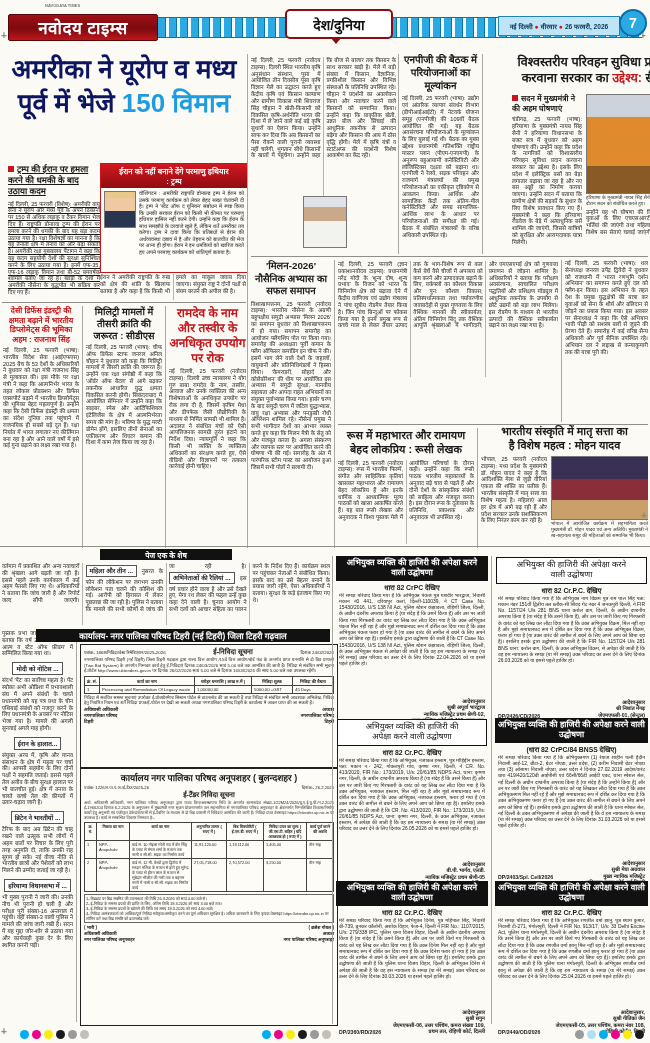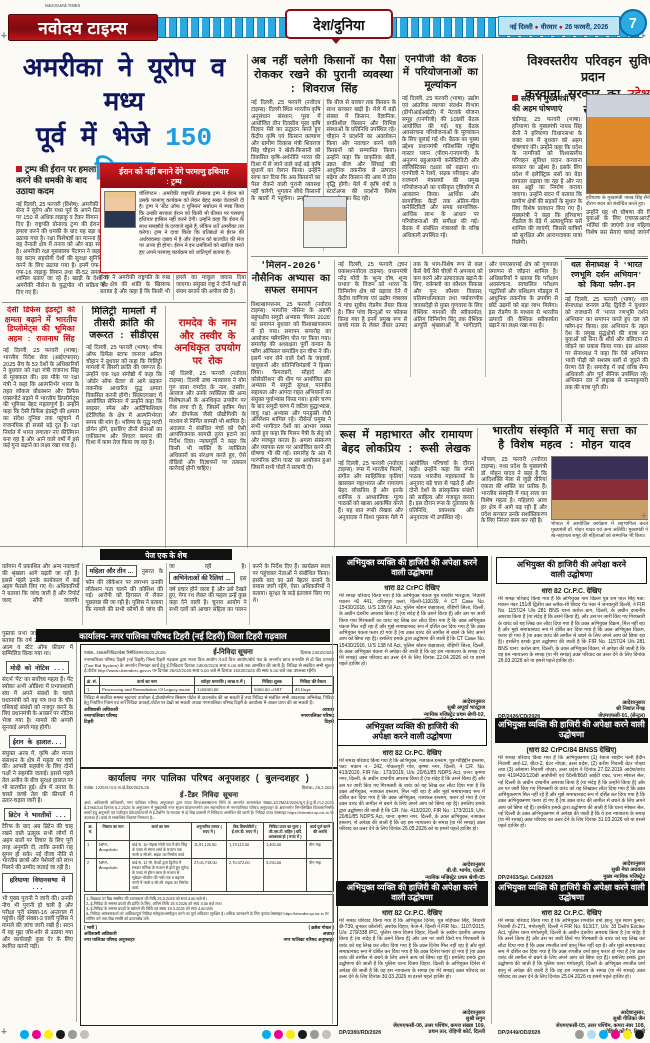--- a/index.html
+++ b/index.html
@@ -8,21 +8,21 @@
   .abs{position:absolute;}
   .body-txt{font-size:5.6px;line-height:1.22;color:#262626;overflow:hidden;text-align:justify;}
   .tiny-txt{font-size:4.6px;line-height:1.25;color:#2a2a2a;overflow:hidden;text-align:justify;}
   .cols2{column-count:2;column-gap:6px;column-rule:0.5px solid #b5b5b0;}
   .cols3{column-count:3;column-gap:6px;column-rule:0.5px solid #b5b5b0;}
   .cols4{column-count:4;column-gap:6px;column-rule:0.5px solid #b5b5b0;}
   .vrule{width:0;border-left:0.6px solid #a8a8a2;}
   .hrule{height:0;border-top:0.8px solid #8f8f89;}
   .red{color:#c4161c;}
   .blue{color:#1e9cdf;}
-  .ctr{text-align:center;font-family:Liberation Mono, monospace;}
+  .ctr{text-align:center;}
   .masthead-logo{background:linear-gradient(180deg,#a01015,#7d0a0e 55%,#c0161c);
       color:#fff;font-weight:bold;font-size:17px;display:flex;align-items:center;justify-content:center;
       border:1px solid #55070a;border-radius:2px;letter-spacing:0.5px;}
   .stripes{background:repeating-linear-gradient(90deg,#2aa9e2 0 7px,#0b72a8 7px 8px,#f4f9fc 8px 11px);
       border-top:1px solid #0b72a8;border-bottom:1px solid #0b72a8;}
   .section-tab{background:#fff;border:2px solid #8a0d12;border-radius:5px;display:flex;
       align-items:center;justify-content:center;font-weight:bold;font-size:14px;color:#111;}
   .tab-notch{width:0;height:0;border-left:6px solid transparent;border-right:6px solid transparent;
       border-top:7px solid #8a0d12;}
   .date-box{background:#bfe4f6;border:1px solid #1d84b5;color:#0a3a66;font-weight:bold;font-size:6.6px;
@@ -31,21 +31,21 @@
       font-size:14px;display:flex;align-items:center;justify-content:center;}
   .red-sq{display:inline-block;width:6px;height:6px;background:#c4161c;margin-right:3px;}
   .boxed-head{display:inline-block;border:0.8px solid #555;padding:1px 3px;font-weight:bold;
       font-size:6.4px;background:#fff;margin:2px 0;}
   .photo{overflow:hidden;border:0.6px solid #777;}
   .caption{font-size:4.8px;line-height:1.2;color:#333;text-align:justify;}
   .black-banner{background:#111;color:#fff;font-weight:bold;display:flex;align-items:center;justify-content:center;}
   .notice-box{border:1.2px solid #222;background:#fdfcf7;overflow:hidden;}
   .notice-head-inv{background:#111;color:#fff;font-weight:bold;font-size:8.2px;line-height:1.25;
       text-align:center;padding:2px 3px;}
-  .notice-head-box{border:1.4px solid #111;color:#111;font-weight:bold;font-size:8.2px;line-height:1.25;
+  .notice-head-box{border:1.4px solid #111;color:#111;font-weight:normal;font-size:8.2px;line-height:1.25;
       text-align:center;padding:2px 19px;margin:1px;background:#fff;}
   .notice-sec{font-weight:bold;font-size:6.8px;text-align:center;margin:2px 0 1px 0;}
   .notice-body{font-size:4.9px;line-height:1.28;text-align:justify;color:#222;padding:0 3px;overflow:hidden;}
   .notice-foot{display:flex;justify-content:space-between;align-items:flex-end;padding:1px 3px 2px 3px;}
   .notice-dp{font-size:5.2px;font-weight:bold;white-space:pre-line;}
   .notice-officer{font-size:5.2px;font-weight:bold;text-align:right;white-space:pre-line;line-height:1.25;}
   table.nt{border-collapse:collapse;width:100%;}
   table.nt th,table.nt td{border:0.6px solid #444;padding:1px 2px;vertical-align:top;}
   .dots{display:flex;gap:3px;}
   .dot{width:9px;height:9px;border-radius:50%;}
@@ -78,21 +78,21 @@
     <span>26 फरवरी, 2026</span>
   </div>
   <div class="abs page-circle" style="left:619px;top:9px;width:24px;height:24px;">7</div>
 
   <div class="abs ctr" style="left:2px;top:52px;width:244px;height:106px;font-weight:bold;
        font-size:26px;line-height:1.32;color:#0d1560;">
     <span>अमरीका ने यूरोप व मध्य</span><br>
     <span>पूर्व में भेजे </span><span class="blue">150 विमान</span>
   </div>
 
-  <div class="abs" style="left:16px;top:164px;width:92px;height:136px;overflow:hidden;">
+  <div class="abs" style="left:8px;top:164px;width:92px;height:136px;overflow:hidden;text-decoration:underline;">
     <div style="font-size:8.6px;font-weight:bold;line-height:1.3;">
       <span class="red-sq"></span><span>ट्रम्प की ईरान पर हमला करने की धमकी के बाद उठाया कदम</span>
     </div>
     <div class="body-txt" style="margin-top:3px;height:94px;">नई दिल्ली, 25 फरवरी (विशेष): अमरीकी वायु सेना ने यूरोप और मध्य पूर्व के अपने ठिकानों पर 150 से अधिक लड़ाकू व टैंकर विमान भेज दिए हैं। राष्ट्रपति डोनाल्ड ट्रम्प की ईरान पर हमला करने की धमकी के बाद यह बड़ा कदम उठाया गया है। रक्षा विशेषज्ञों का मानना है कि यह तैनाती क्षेत्र में तनाव को और बढ़ा सकती है। अमरीकी रक्षा मुख्यालय पेंटागन ने कहा कि यह कदम सहयोगी देशों की सुरक्षा सुनिश्चित करने के लिए उठाया गया है। इनमें एफ-35, एफ-16 लड़ाकू विमान तथा बी-52 बमवर्षक शामिल बताए जा रहे हैं। खाड़ी के देशों में अमरीकी नौसेना के युद्धपोत भी सक्रिय कर दिए गए हैं।</div>
   </div>
 
   <div class="abs" style="left:100px;top:163px;width:146px;height:108px;border:1.5px solid #c4161c;background:#fffdf8;">
     <div style="background:linear-gradient(180deg,#d2181f,#8f0d12);color:#fff;font-weight:bold;font-size:7.8px;
          text-align:center;padding:2px 16px;">ईरान को नहीं बनाने देंगे परमाणु हथियार : ट्रम्प</div>
     <div style="padding:2px 3px;overflow:hidden;height:84px;">
@@ -111,28 +111,27 @@
   </div>
   <div class="vrule abs" style="left:82px;top:306px;height:242px;"></div>
 
   <div class="abs" style="left:86px;top:306px;width:76px;height:242px;overflow:hidden;">
     <div class="ctr" style="font-size:9.6px;font-weight:bold;line-height:1.25;">मिलिट्री मामलों में तीसरी क्रांति की जरूरत : सीडीएस</div>
     <div class="body-txt" style="margin-top:2px;height:182px;">नई दिल्ली, 25 फरवरी (भाषा): चीफ ऑफ डिफेंस स्टाफ जनरल अनिल चौहान ने बुधवार को कहा कि मिलिट्री मामलों में तीसरी क्रांति की जरूरत है। उन्होंने एक रक्षा संगोष्ठी में कहा कि 'ऑर्डर ऑफ बैटल' से आगे बढ़कर तकनीक आधारित युद्ध क्षमता विकसित करनी होगी। सिकंदराबाद में आयोजित सेमिनार में उन्होंने कहा कि साइबर, स्पेस और आर्टिफिशियल इंटेलिजेंस के क्षेत्र में आत्मनिर्भरता समय की मांग है। भविष्य के युद्ध मल्टी डोमेन होंगे, इसलिए तीनों सेनाओं का एकीकरण और थिएटर कमान की दिशा में काम तेज किया जा रहा है।</div>
   </div>
   <div class="vrule abs" style="left:165px;top:306px;height:242px;"></div>
 
   <div class="abs" style="left:169px;top:306px;width:77px;height:242px;overflow:hidden;">
-    <div class="ctr" style="font-size:10px;font-weight:bold;color:#c4161c;line-height:1.25;margin-top:12px;">रामदेव के नाम और तस्वीर के अनधिकृत उपयोग पर रोक</div>
+    <div class="ctr" style="font-size:12px;font-weight:bold;color:#c4161c;line-height:1.25;">रामदेव के नाम और तस्वीर के अनधिकृत उपयोग पर रोक</div>
     <div class="body-txt" style="margin-top:2px;height:196px;">नई दिल्ली, 25 फरवरी (नवोदय टाइम्स): दिल्ली उच्च न्यायालय ने योग गुरु बाबा रामदेव के नाम, तस्वीर, आवाज और उनके व्यक्तित्व की अन्य विशेषताओं के अनधिकृत उपयोग पर रोक लगा दी है, जिसमें कृत्रिम मेधा और डीपफेक जैसी प्रौद्योगिकी के माध्यम से निर्मित सामग्री भी शामिल है। अदालत ने संबंधित मंचों को ऐसी आपत्तिजनक सामग्री तुरंत हटाने का निर्देश दिया। न्यायमूर्ति ने कहा कि किसी भी व्यक्ति के व्यक्तित्व अधिकारों का संरक्षण करते हुए, ऐसे वीडियो और विज्ञापनों पर तत्काल कार्रवाई होनी चाहिए।</div>
   </div>
 
   <div class="vrule abs" style="left:247px;top:54px;height:494px;"></div>
 
   <div class="abs" style="left:251px;top:54px;width:145px;height:200px;overflow:hidden;">
-    <div class="ctr" style="font-size:11px;font-weight:bold;line-height:1.28;">अब नहीं चलेगी किसानों का पैसा रोककर रखने की पुरानी व्यवस्था : शिवराज सिंह</div>
     <div class="body-txt cols2" style="margin-top:3px;height:152px;">नई दिल्ली, 25 फरवरी (नवोदय टाइम्स): दिल्ली स्थित भारतीय कृषि अनुसंधान संस्थान, पूसा में आयोजित तीन दिवसीय पूसा कृषि विज्ञान मेले का उद्घाटन करते हुए केंद्रीय कृषि एवं किसान कल्याण और ग्रामीण विकास मंत्री शिवराज सिंह चौहान ने खेती-किसानी को विकसित कृषि-अर्थनीति भारत की दिशा में ले जाने वाले कई बड़े कृषि सुधारों का ऐलान किया। उन्होंने साफ कर दिया कि अब किसानों का पैसा रोकने वाली पुरानी व्यवस्था नहीं चलेगी, भुगतान सीधे किसानों के खातों में पहुंचेगा। उन्होंने कहा कि बीज से बाजार तक किसान के साथ सरकार खड़ी है। मेले में बड़ी संख्या में किसान, वैज्ञानिक, प्रगतिशील किसान और विभिन्न संस्थाओं के प्रतिनिधि उपस्थित रहे। चौहान ने प्रदर्शनी का अवलोकन किया और नवाचार करने वाले किसानों को सम्मानित किया। उन्होंने कहा कि प्राकृतिक खेती, उन्नत बीज और सिंचाई की आधुनिक तकनीक से उत्पादन बढ़ेगा और किसान की आय में ठोस वृद्धि होगी। मेले में कृषि यंत्रों व स्टार्टअप्स की प्रदर्शनी विशेष आकर्षण का केंद्र रही।</div>
   </div>
   <div class="abs photo" style="left:303px;top:196px;width:42px;height:50px;
        background:linear-gradient(180deg,#dfe3e8 0 20%,#caa98a 20% 48%,#f2f2ee 48%);"></div>
 
   <div class="vrule abs" style="left:398px;top:54px;height:200px;"></div>
 
   <div class="abs" style="left:402px;top:54px;width:77px;height:200px;overflow:hidden;">
     <div class="ctr" style="font-size:10px;font-weight:bold;line-height:1.28;">एनपीजी की बैठक में परियोजनाओं का मूल्यांकन</div>
     <div class="body-txt" style="margin-top:3px;height:152px;">नई दिल्ली, 25 फरवरी (भाषा): उद्योग एवं आंतरिक व्यापार संवर्धन विभाग (डीपीआईआईटी) में नेटवर्क योजना समूह (एनपीजी) की 109वीं बैठक आयोजित की गई। यह बैठक अवसंरचना परियोजनाओं के मूल्यांकन के लिए बुलाई गई थी। बैठक का मुख्य उद्देश्य प्रधानमंत्री गतिशक्ति राष्ट्रीय मास्टर प्लान (पीएम-एनएमपी) के अनुरूप बहुआयामी कनेक्टिविटी और लॉजिस्टिक्स दक्षता को बढ़ाना था। एनपीजी ने रेलवे, सड़क परिवहन और राजमार्ग मंत्रालयों की प्रमुख परियोजनाओं का एकीकृत दृष्टिकोण से आकलन किया। आर्थिक और सामाजिक केंद्रों तक अंतिम-मील कनेक्टिविटी और समग्र सामाजिक-आर्थिक लाभ के आधार पर परियोजनाओं की समीक्षा की गई। बैठक में संबंधित मंत्रालयों के वरिष्ठ अधिकारी उपस्थित रहे।</div>
@@ -166,22 +165,20 @@
     <div class="body-txt" style="margin-top:3px;height:240px;">विशाखापत्तनम, 25 फरवरी (नवोदय टाइम्स): भारतीय नौसेना के अग्रणी बहुपक्षीय समुद्री अभ्यास 'मिलन 2026' का समापन बुधवार को विशाखापत्तनम में हो गया। समापन समारोह का आयोजन फ्लैगशिप पोत पर किया गया। समारोह की अध्यक्षता पूर्वी कमान के फ्लैग ऑफिसर कमांडिंग इन चीफ ने की। इसमें भाग लेने वाले देशों के जहाजों, वायुयानों और प्रतिनिधिमंडलों ने हिस्सा लिया। 'कैमराडरी, सोहार्द और कोलेबोरेशन' की थीम पर आयोजित इस अभ्यास में समुद्री सुरक्षा, मानवीय सहायता और आपदा राहत अभियानों का संयुक्त पूर्वाभ्यास किया गया। हार्बर चरण के बाद समुद्री चरण में जटिल युद्धाभ्यास, वायु रक्षा अभ्यास और पनडुब्बी रोधी ऑपरेशन शामिल रहे। नौसेना प्रमुख ने सभी भागीदार देशों का आभार व्यक्त करते हुए कहा कि मिलन मैत्री के सेतु को और मजबूत करता है। अगला संस्करण और व्यापक स्तर पर आयोजित करने की घोषणा भी की गई। समारोह के अंत में पारंपरिक स्टीम पास्ट का आयोजन हुआ जिसमें सभी पोतों ने सलामी दी।</div>
   </div>
   <div class="vrule abs" style="left:334px;top:260px;height:288px;"></div>
 
   <div class="abs" style="left:338px;top:258px;width:220px;height:164px;overflow:hidden;">
     <div class="body-txt cols3" style="margin-top:3px;height:116px;">नई दिल्ली, 25 फरवरी (ज्ञान प्रकाश/नवोदय टाइम्स): प्रधानमंत्री नरेंद्र मोदी के 'शून्य दोष, शून्य प्रभाव' के विजन को भारत के विनिर्माण क्षेत्र को बढ़ावा देने में केंद्रीय वाणिज्य एवं उद्योग मंत्रालय ने पांच सूत्रीय रोडमैप तैयार किया है। जिन पांच बिन्दुओं पर फोकस किया गया है इनमें प्रमुख रूप से कच्चे माल से लेकर तैयार उत्पाद तक के भाग-विशेष रूप से कल कैसे बेचें वैसे चीजों में अपव्यय को कम करने और उत्पादकता बढ़ाने के लिए, वर्कफ्लो का कौशल विकास और पुन: कौशल विकास; प्रतिस्पर्धात्मकता तथा पर्यावरणीय जवाबदेही से युक्त गुणवत्ता के लिए वैश्विक मानकों की स्वीकार्यता; अंतिम विनिर्माण बिंदु तक वैश्विक आपूर्ति श्रृंखलाओं में भागीदारी; और एमएसएमई क्षेत्र को गुणवत्ता प्रमाणन से जोड़ना शामिल है। अधिकारियों ने बताया कि परीक्षण अवसंरचना, स्वचालित परीक्षण पद्धतियों और प्रशिक्षण मॉड्यूल में आधुनिक तकनीक के उपयोग से छोटे उद्यमों को बड़ा लाभ मिलेगा। इस रोडमैप के माध्यम से भारतीय उत्पादों की वैश्विक स्वीकार्यता बढ़ाने का लक्ष्य रखा गया है।</div>
   </div>
   <div class="vrule abs" style="left:561px;top:260px;height:162px;"></div>
 
   <div class="abs" style="left:565px;top:258px;width:83px;height:164px;overflow:hidden;">
-    <div class="ctr" style="font-size:7.6px;font-weight:bold;line-height:1.3;border-top:1px solid #444;
-         border-bottom:1px solid #444;padding:2px 0;">थल सेनाध्यक्ष ने 'भारत रणभूमि दर्शन अभियान' को किया फ्लैग-इन</div>
     <div class="body-txt" style="margin-top:2px;height:118px;">नई दिल्ली, 25 फरवरी (भाषा): थल सेनाध्यक्ष जनरल उपेंद्र द्विवेदी ने बुधवार को राजधानी में 'भारत रणभूमि दर्शन अभियान' का समापन करते हुए दल को फ्लैग-इन किया। इस अभियान के तहत देश के प्रमुख युद्धक्षेत्रों की यात्रा कर युवाओं को सेना के शौर्य और बलिदान से जोड़ने का प्रयास किया गया। इस अवसर पर सेनाध्यक्ष ने कहा कि ऐसे अभियान भावी पीढ़ी को सशस्त्र बलों से जुड़ने की प्रेरणा देते हैं। समारोह में कई वरिष्ठ सैन्य अधिकारी और पूर्व सैनिक उपस्थित रहे। अभियान दल ने लद्दाख से कन्याकुमारी तक की यात्रा पूरी की।</div>
   </div>
 
   <div class="hrule abs" style="left:338px;top:424px;width:310px;"></div>
 
   <div class="abs" style="left:338px;top:428px;width:136px;height:120px;overflow:hidden;">
     <div class="ctr" style="font-size:11px;font-weight:bold;line-height:1.3;">
       <span>रूस में महाभारत और रामायण</span><br>
       <span>बेहद लोकप्रिय : रूसी लेखक</span>
     </div>

